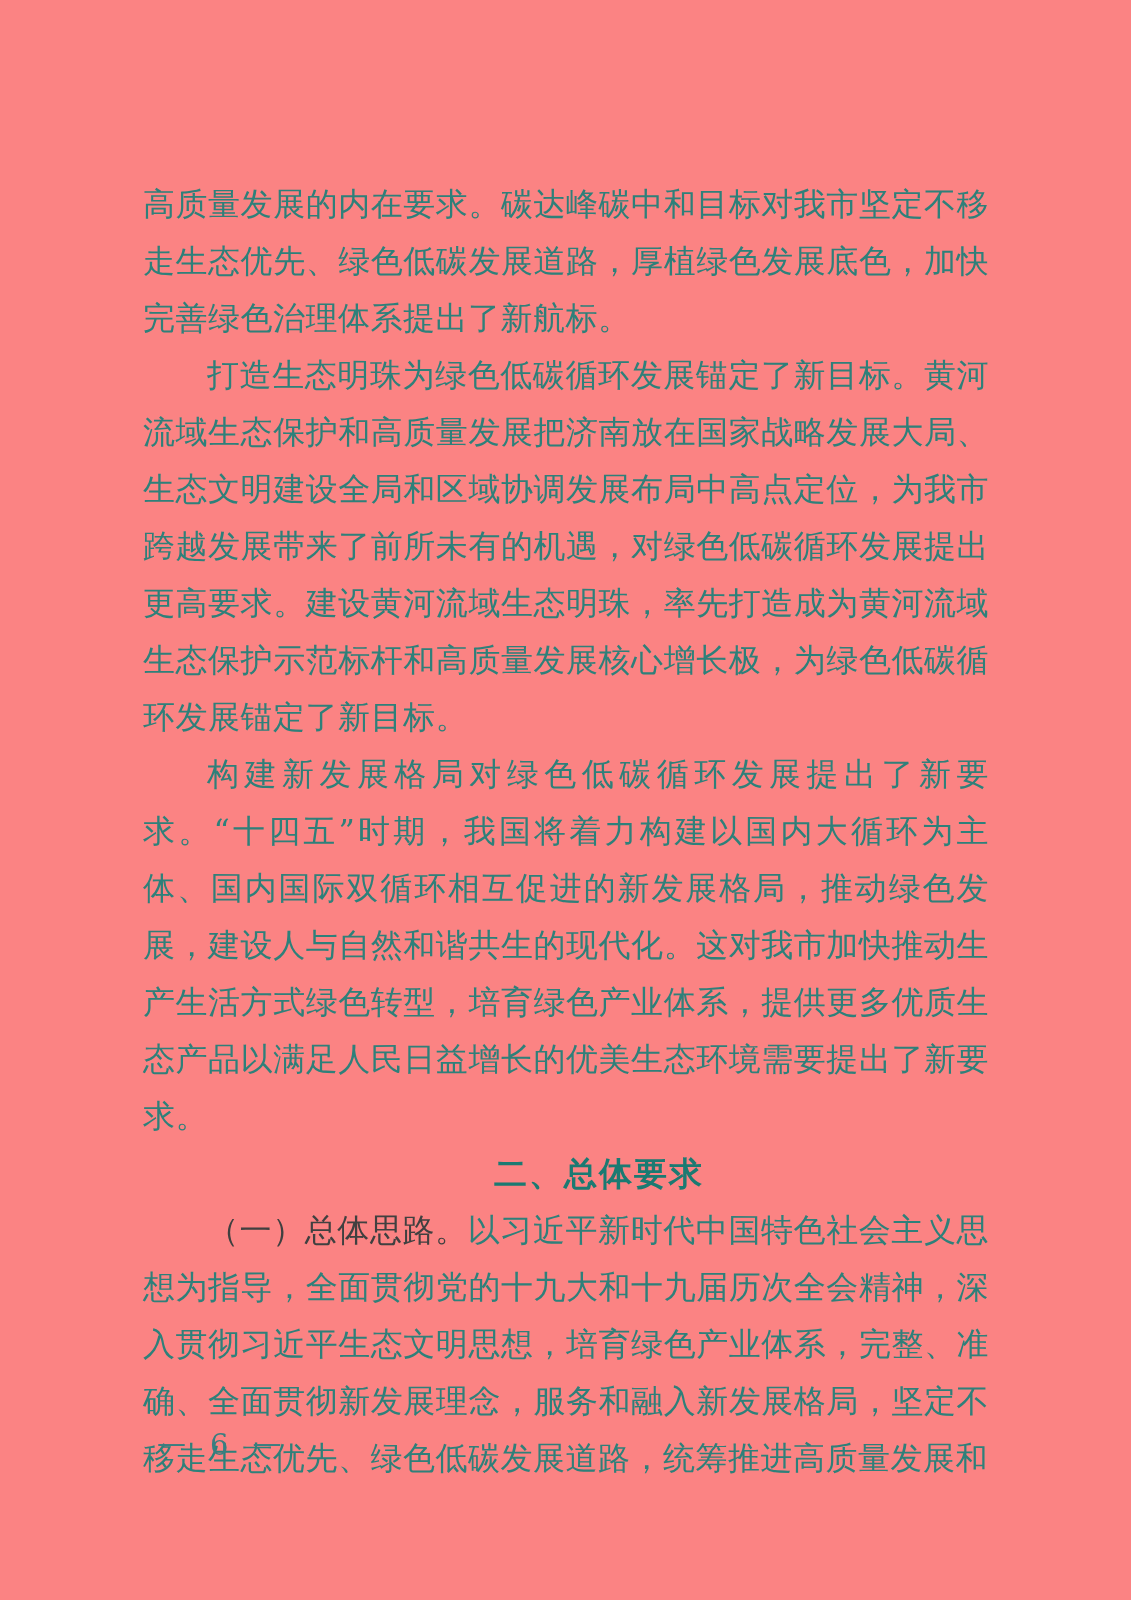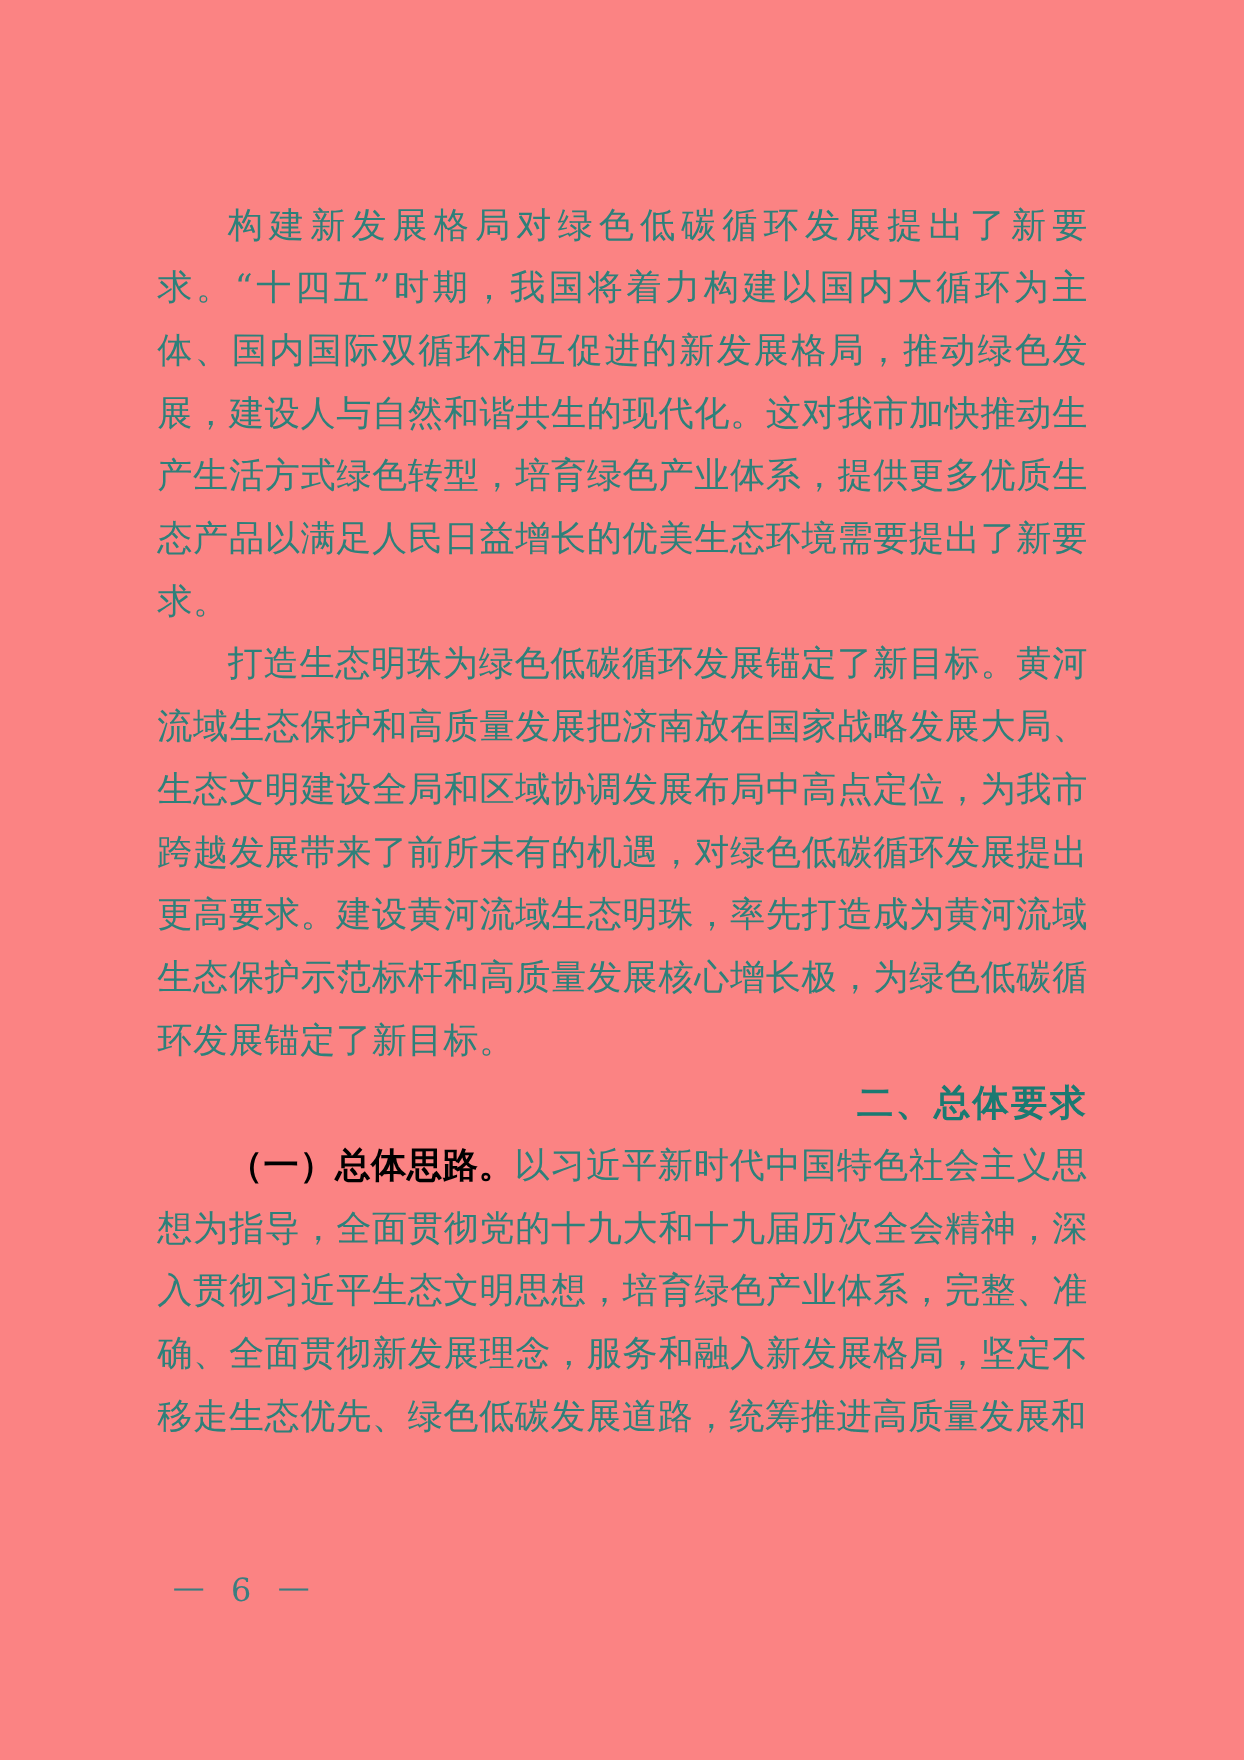--- a/index.html
+++ b/index.html
@@ -38,25 +38,25 @@
   }
   .section-heading {
     margin: 0;
     padding-left: 2em;
     font-family: "DejaVu Sans", "Liberation Sans", sans-serif;
     font-weight: 700;
     font-size: 33px;
     line-height: 57px;
     letter-spacing: 2px;
     color: #1b7a72;
-    text-align: right;
+    text-align: center;
   }
   .para-lead {
-    font-weight: 700;
-    color: #000000;
+    font-weight: 400;
+    color: #404040;
   }
   .footer {
     position: absolute;
     left: 157px;
     top: 1424px;
     height: 42px;
     display: flex;
     align-items: center;
     gap: 24px;
     font-size: 29px;
@@ -68,24 +68,25 @@
     transform: translateY(-2px);
   }
 </style>
 </head>
 <body>
 
 <div class="page">
 
   <div class="content">
 
+    <p class="continuation">高质量发展的内在要求。碳达峰碳中和目标对我市坚定不移走生态优先、绿色低碳发展道路，厚植绿色发展底色，加快完善绿色治理体系提出了新航标。</p>
+
+    <p>打造生态明珠为绿色低碳循环发展锚定了新目标。黄河流域生态保护和高质量发展把济南放在国家战略发展大局、生态文明建设全局和区域协调发展布局中高点定位，为我市跨越发展带来了前所未有的机遇，对绿色低碳循环发展提出更高要求。建设黄河流域生态明珠，率先打造成为黄河流域生态保护示范标杆和高质量发展核心增长极，为绿色低碳循环发展锚定了新目标。</p>
 
     <p>构建新发展格局对绿色低碳循环发展提出了新要求。“十四五”时期，我国将着力构建以国内大循环为主体、国内国际双循环相互促进的新发展格局，推动绿色发展，建设人与自然和谐共生的现代化。这对我市加快推动生产生活方式绿色转型，培育绿色产业体系，提供更多优质生态产品以满足人民日益增长的优美生态环境需要提出了新要求。</p>
-
-    <p>打造生态明珠为绿色低碳循环发展锚定了新目标。黄河流域生态保护和高质量发展把济南放在国家战略发展大局、生态文明建设全局和区域协调发展布局中高点定位，为我市跨越发展带来了前所未有的机遇，对绿色低碳循环发展提出更高要求。建设黄河流域生态明珠，率先打造成为黄河流域生态保护示范标杆和高质量发展核心增长极，为绿色低碳循环发展锚定了新目标。</p>
 
     <h2 class="section-heading">二、总体要求</h2>
 
     <p><span class="para-lead">（一）总体思路。</span><span>以习近平新时代中国特色社会主义思想为指导，全面贯彻党的十九大和十九届历次全会精神，深入贯彻习近平生态文明思想，培育绿色产业体系，完整、准确、全面贯彻新发展理念，服务和融入新发展格局，坚定不移走生态优先、绿色低碳发展道路，统筹推进高质量发展和</span></p>
 
   </div>
 
   <div class="footer">
     <span class="dash">—</span>
     <span class="num">6</span>

